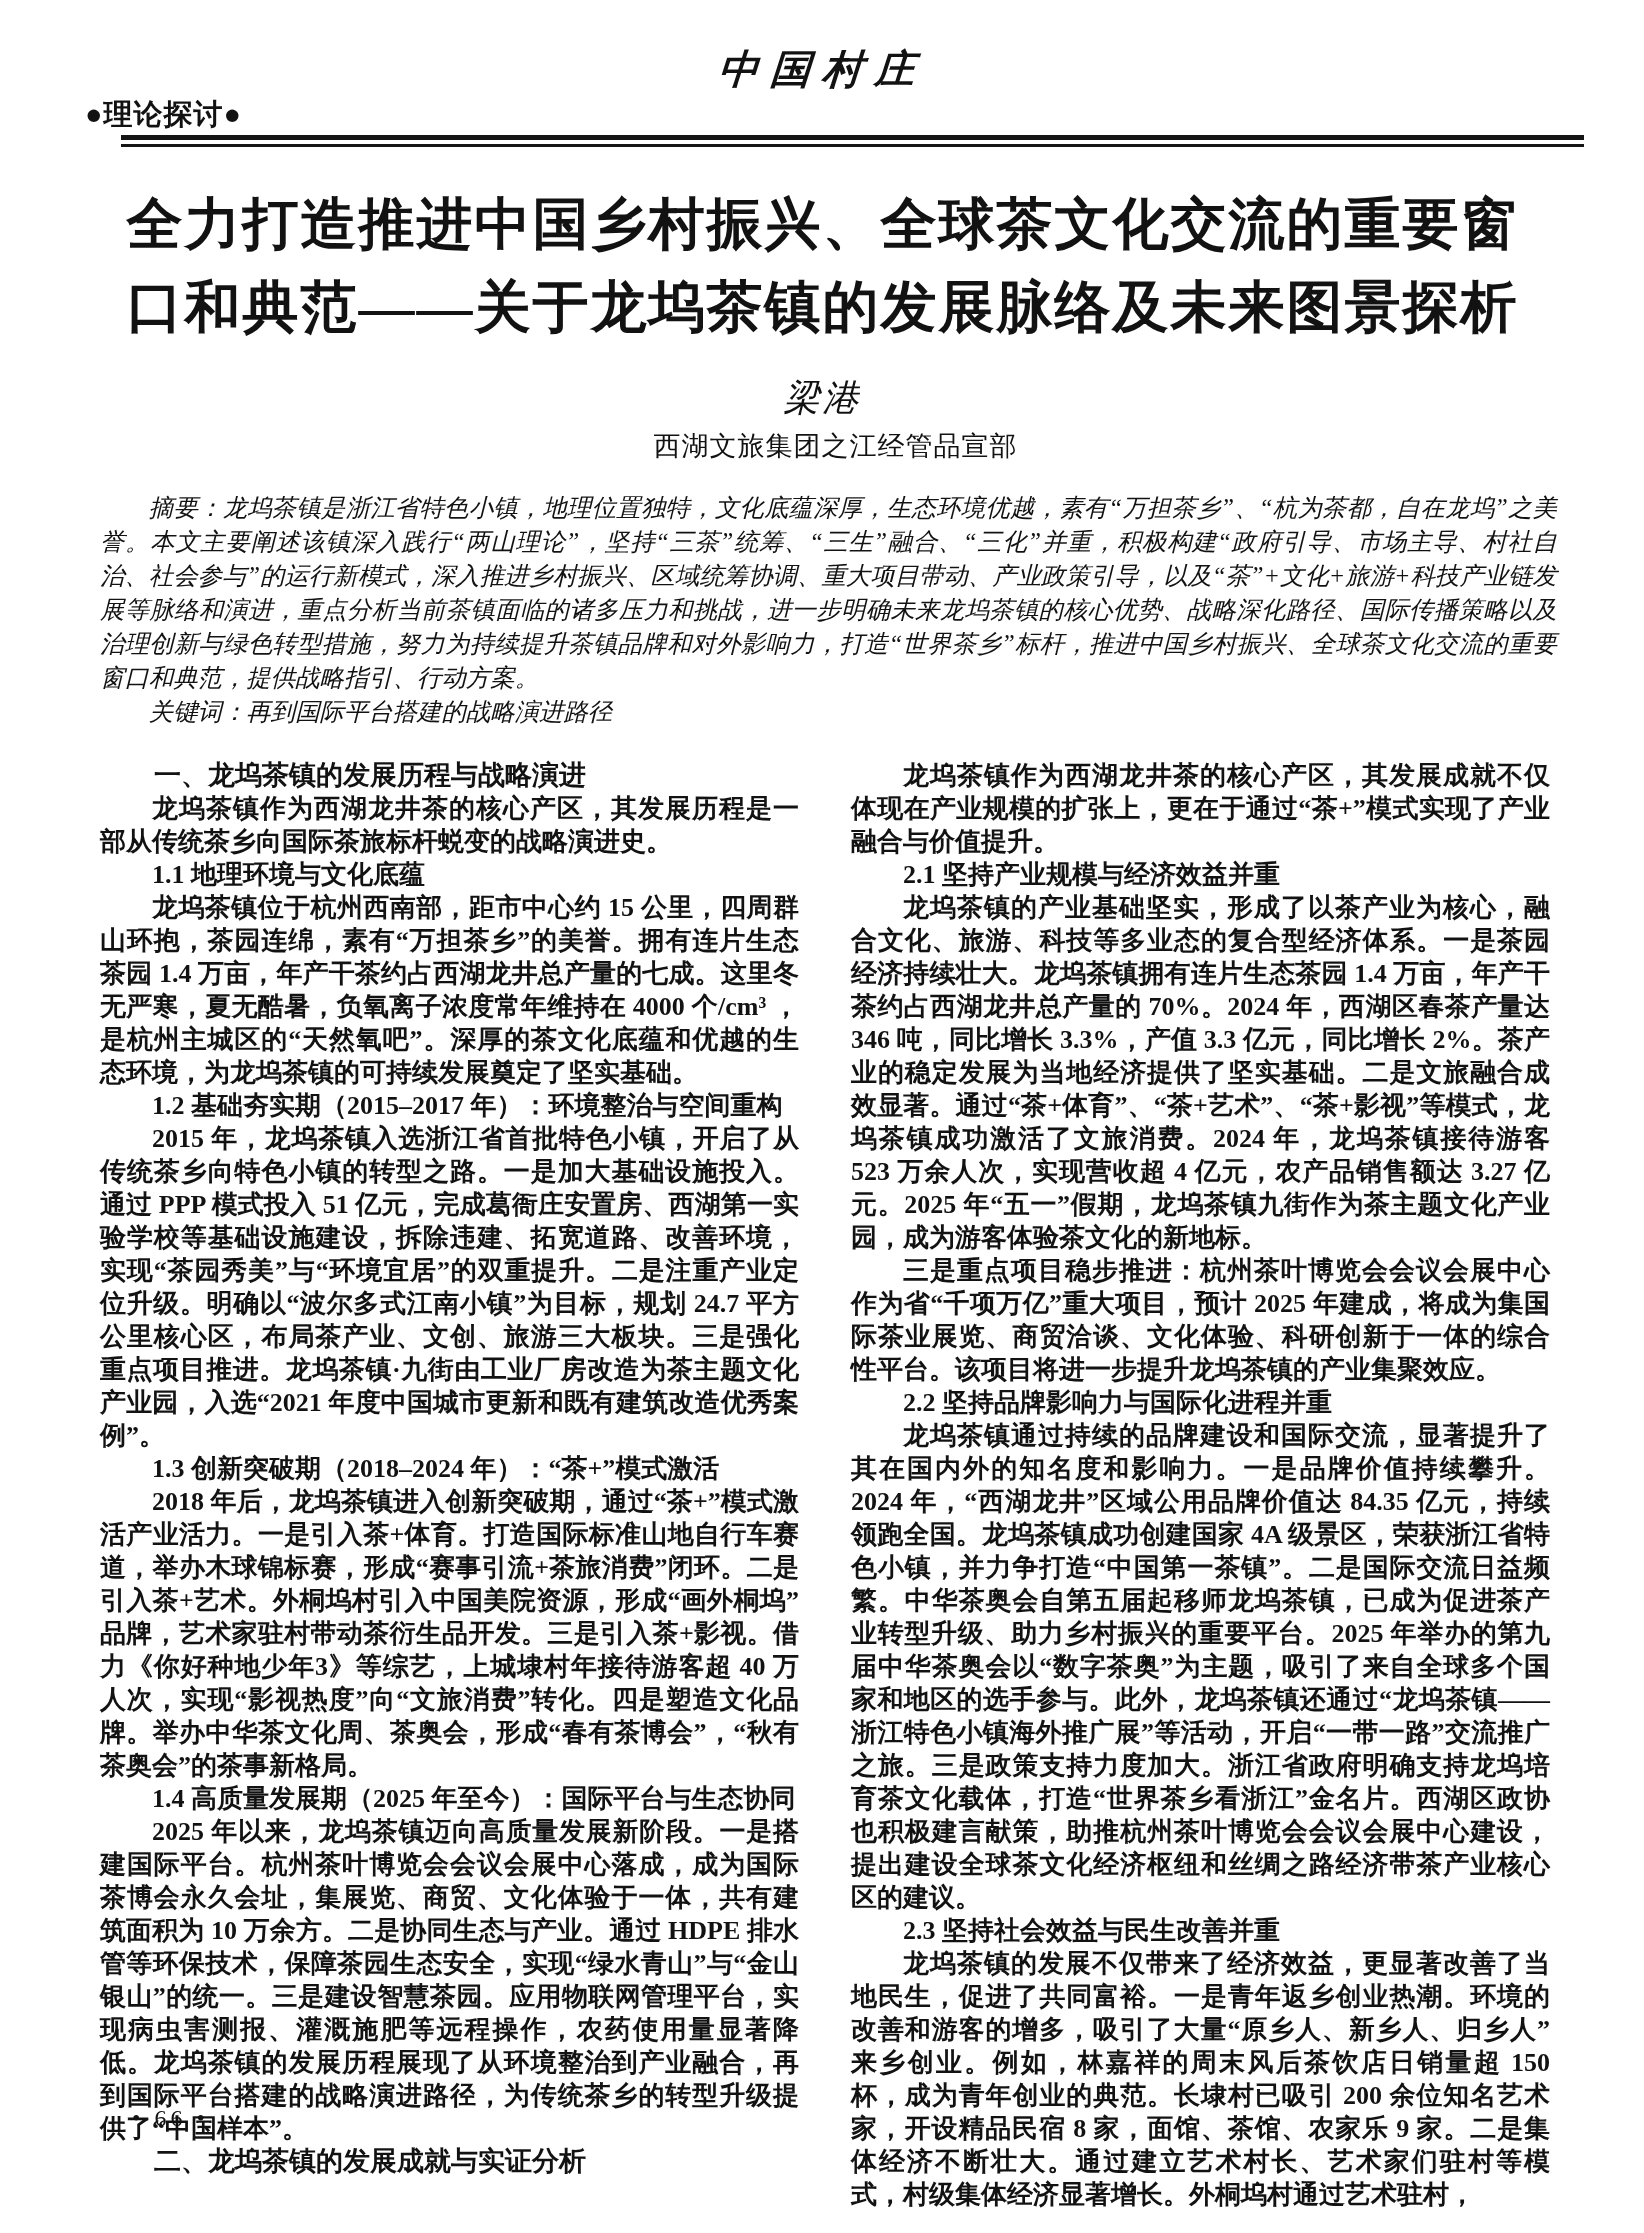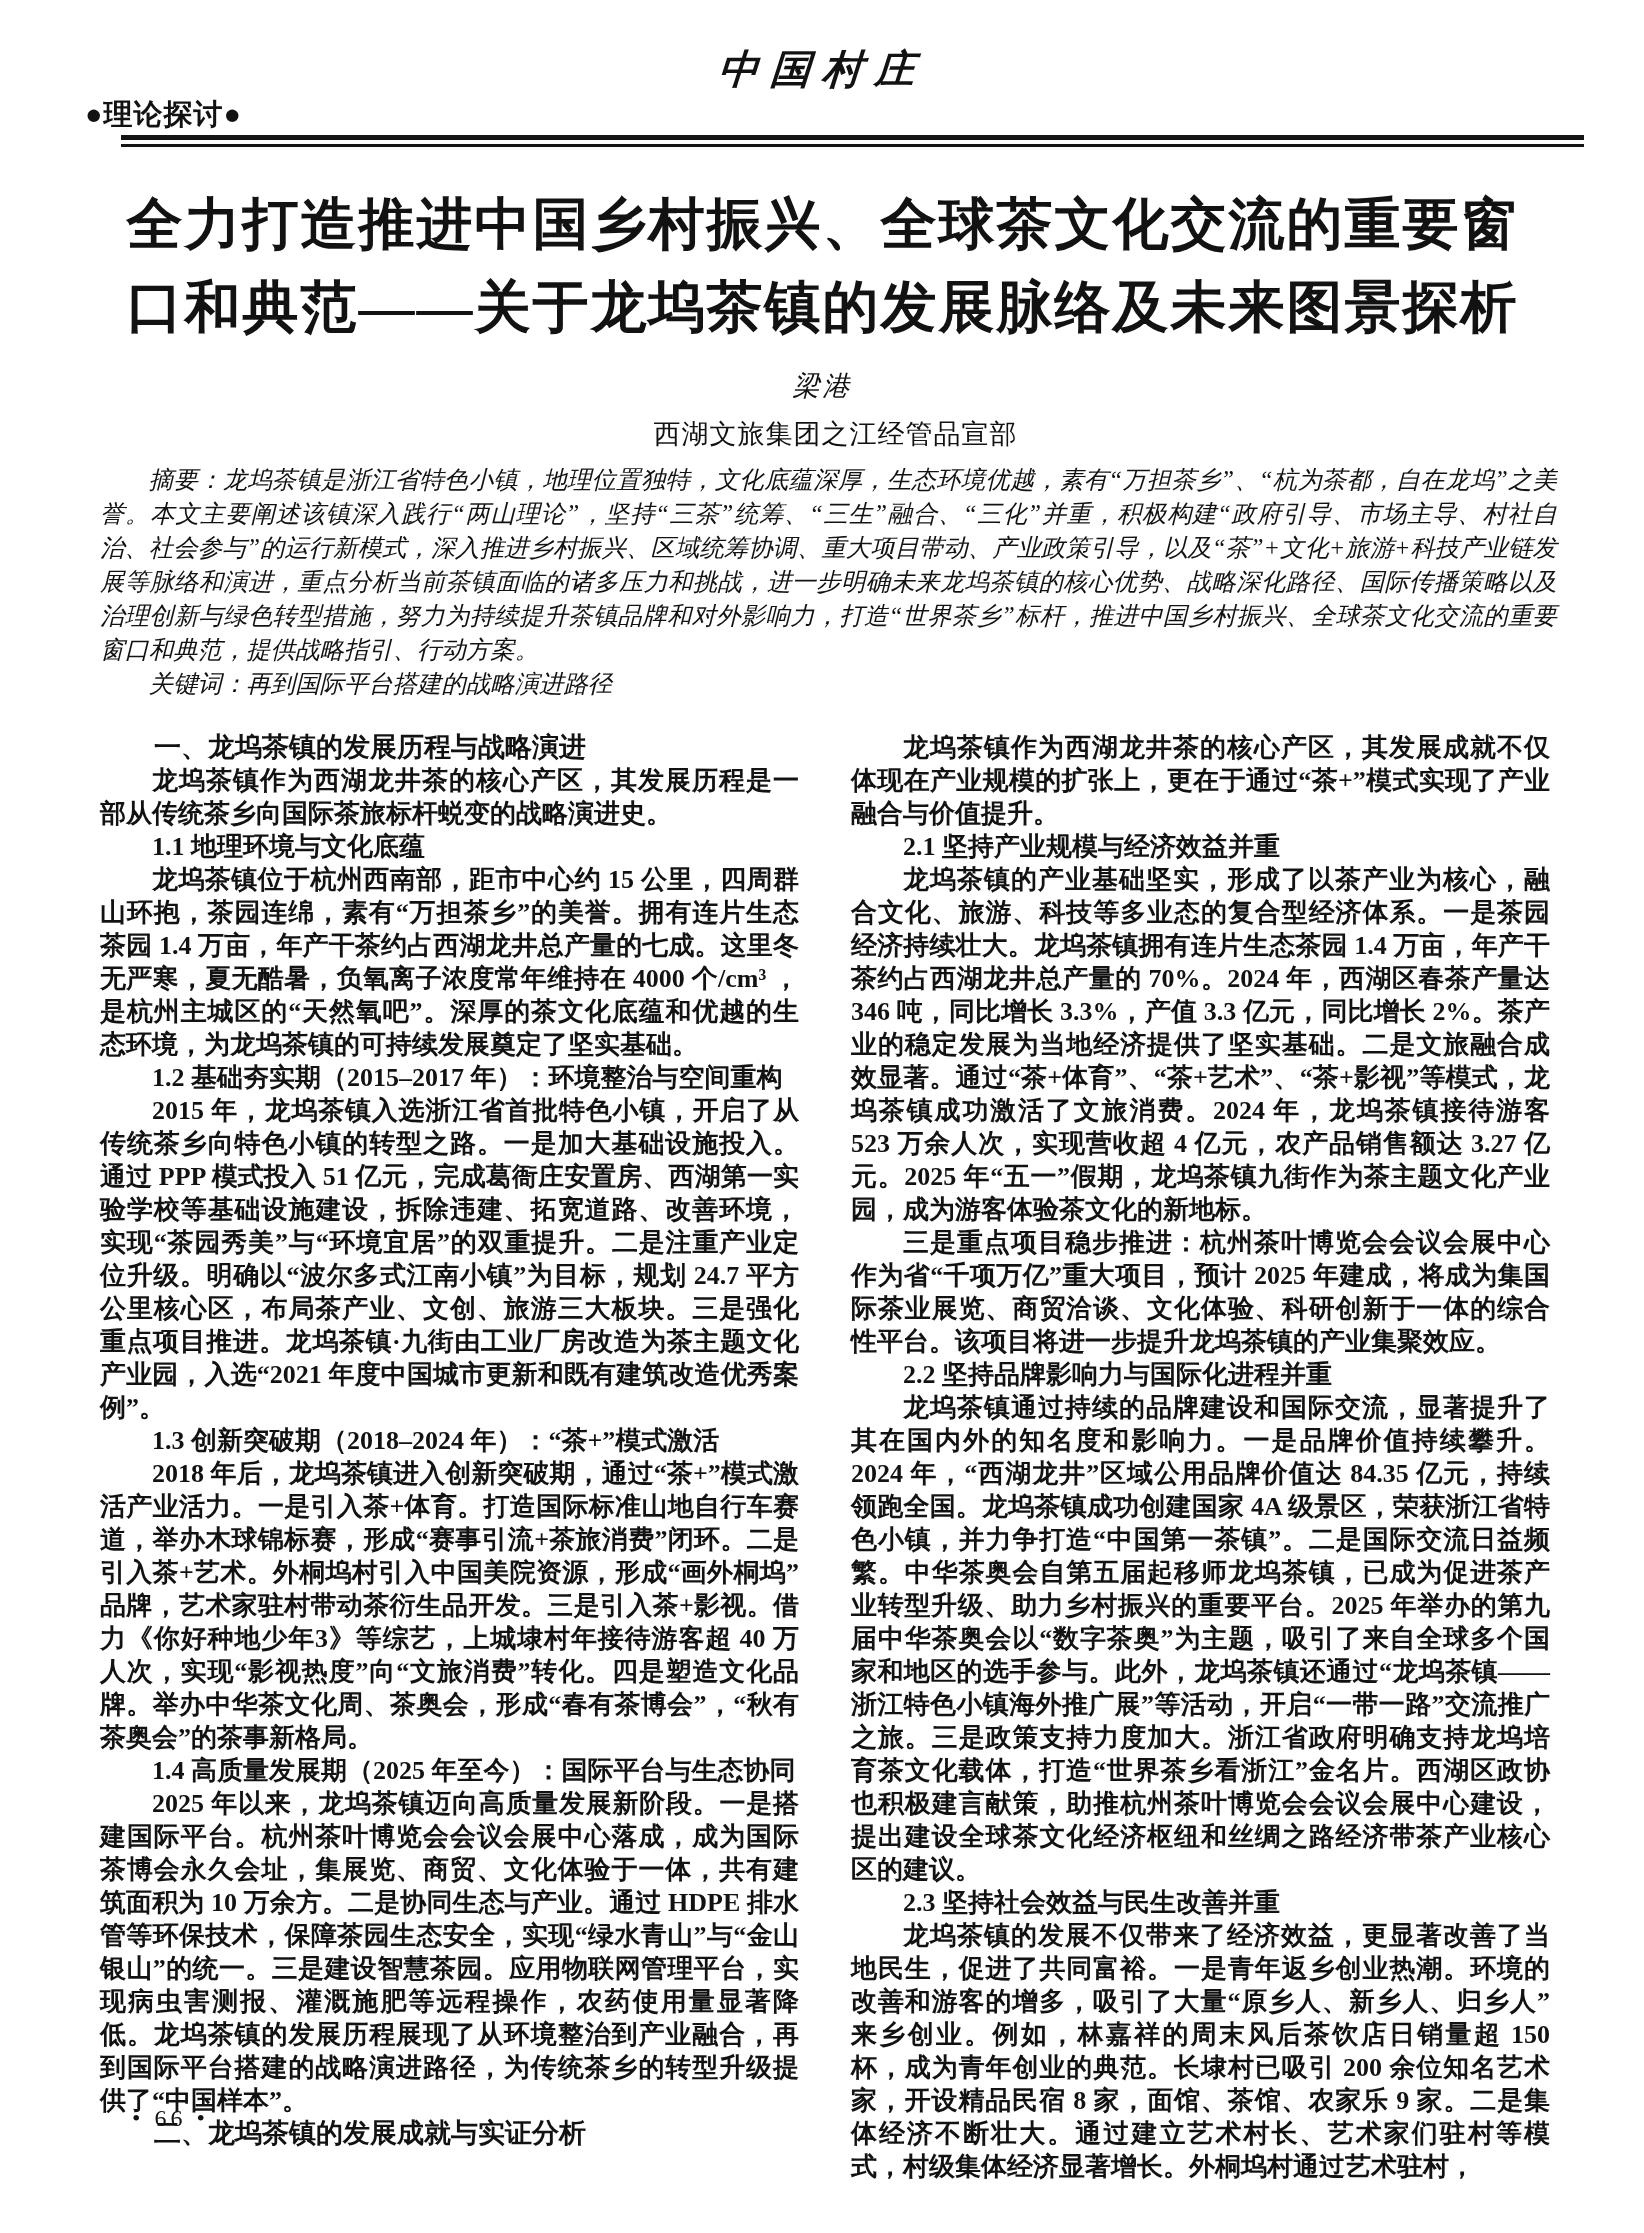--- a/index.html
+++ b/index.html
@@ -21,29 +21,29 @@
     font-weight:700; font-size:29px; line-height:32px; letter-spacing:1px;
   }
   .rule { margin-left:121px; width:1463px; background:#151515; }
   .rule-thick { margin-top:5px; height:5px; }
   .rule-thin  { margin-top:4px; height:2.5px; }
   .article-title {
     margin-top:36px; text-align:center;
     font-weight:700; font-size:56px; line-height:83px; letter-spacing:2px;
   }
   .author-name {
-    margin-top:20px; text-align:center;
-    font-style:italic; font-size:27px; line-height:34px; letter-spacing:3px;
+    margin-top:32px; text-align:center;
+    font-style:italic; font-size:36px; line-height:34px; letter-spacing:3px;
   }
   .affiliation {
     margin-top:14px; text-align:center;
     font-size:27px; line-height:34px; letter-spacing:1px;padding-left:26px;
   }
   .abstract-block {
-    margin:12px 88px 0 100px;
+    margin:28px 88px 0 100px;
     font-style:italic; font-size:24.4px; line-height:34px;
     text-align:justify;
   }
   .abstract-block .line { text-indent:2em; }
   .columns { display:flex; gap:52px; margin:30px 95px 0 100px; }
   .col {
     width:708px; font-size:26px; line-height:33px; text-align:justify;
   }
   .col .blk { text-indent:2em;font-weight:bold; }
   .col .h1 {

